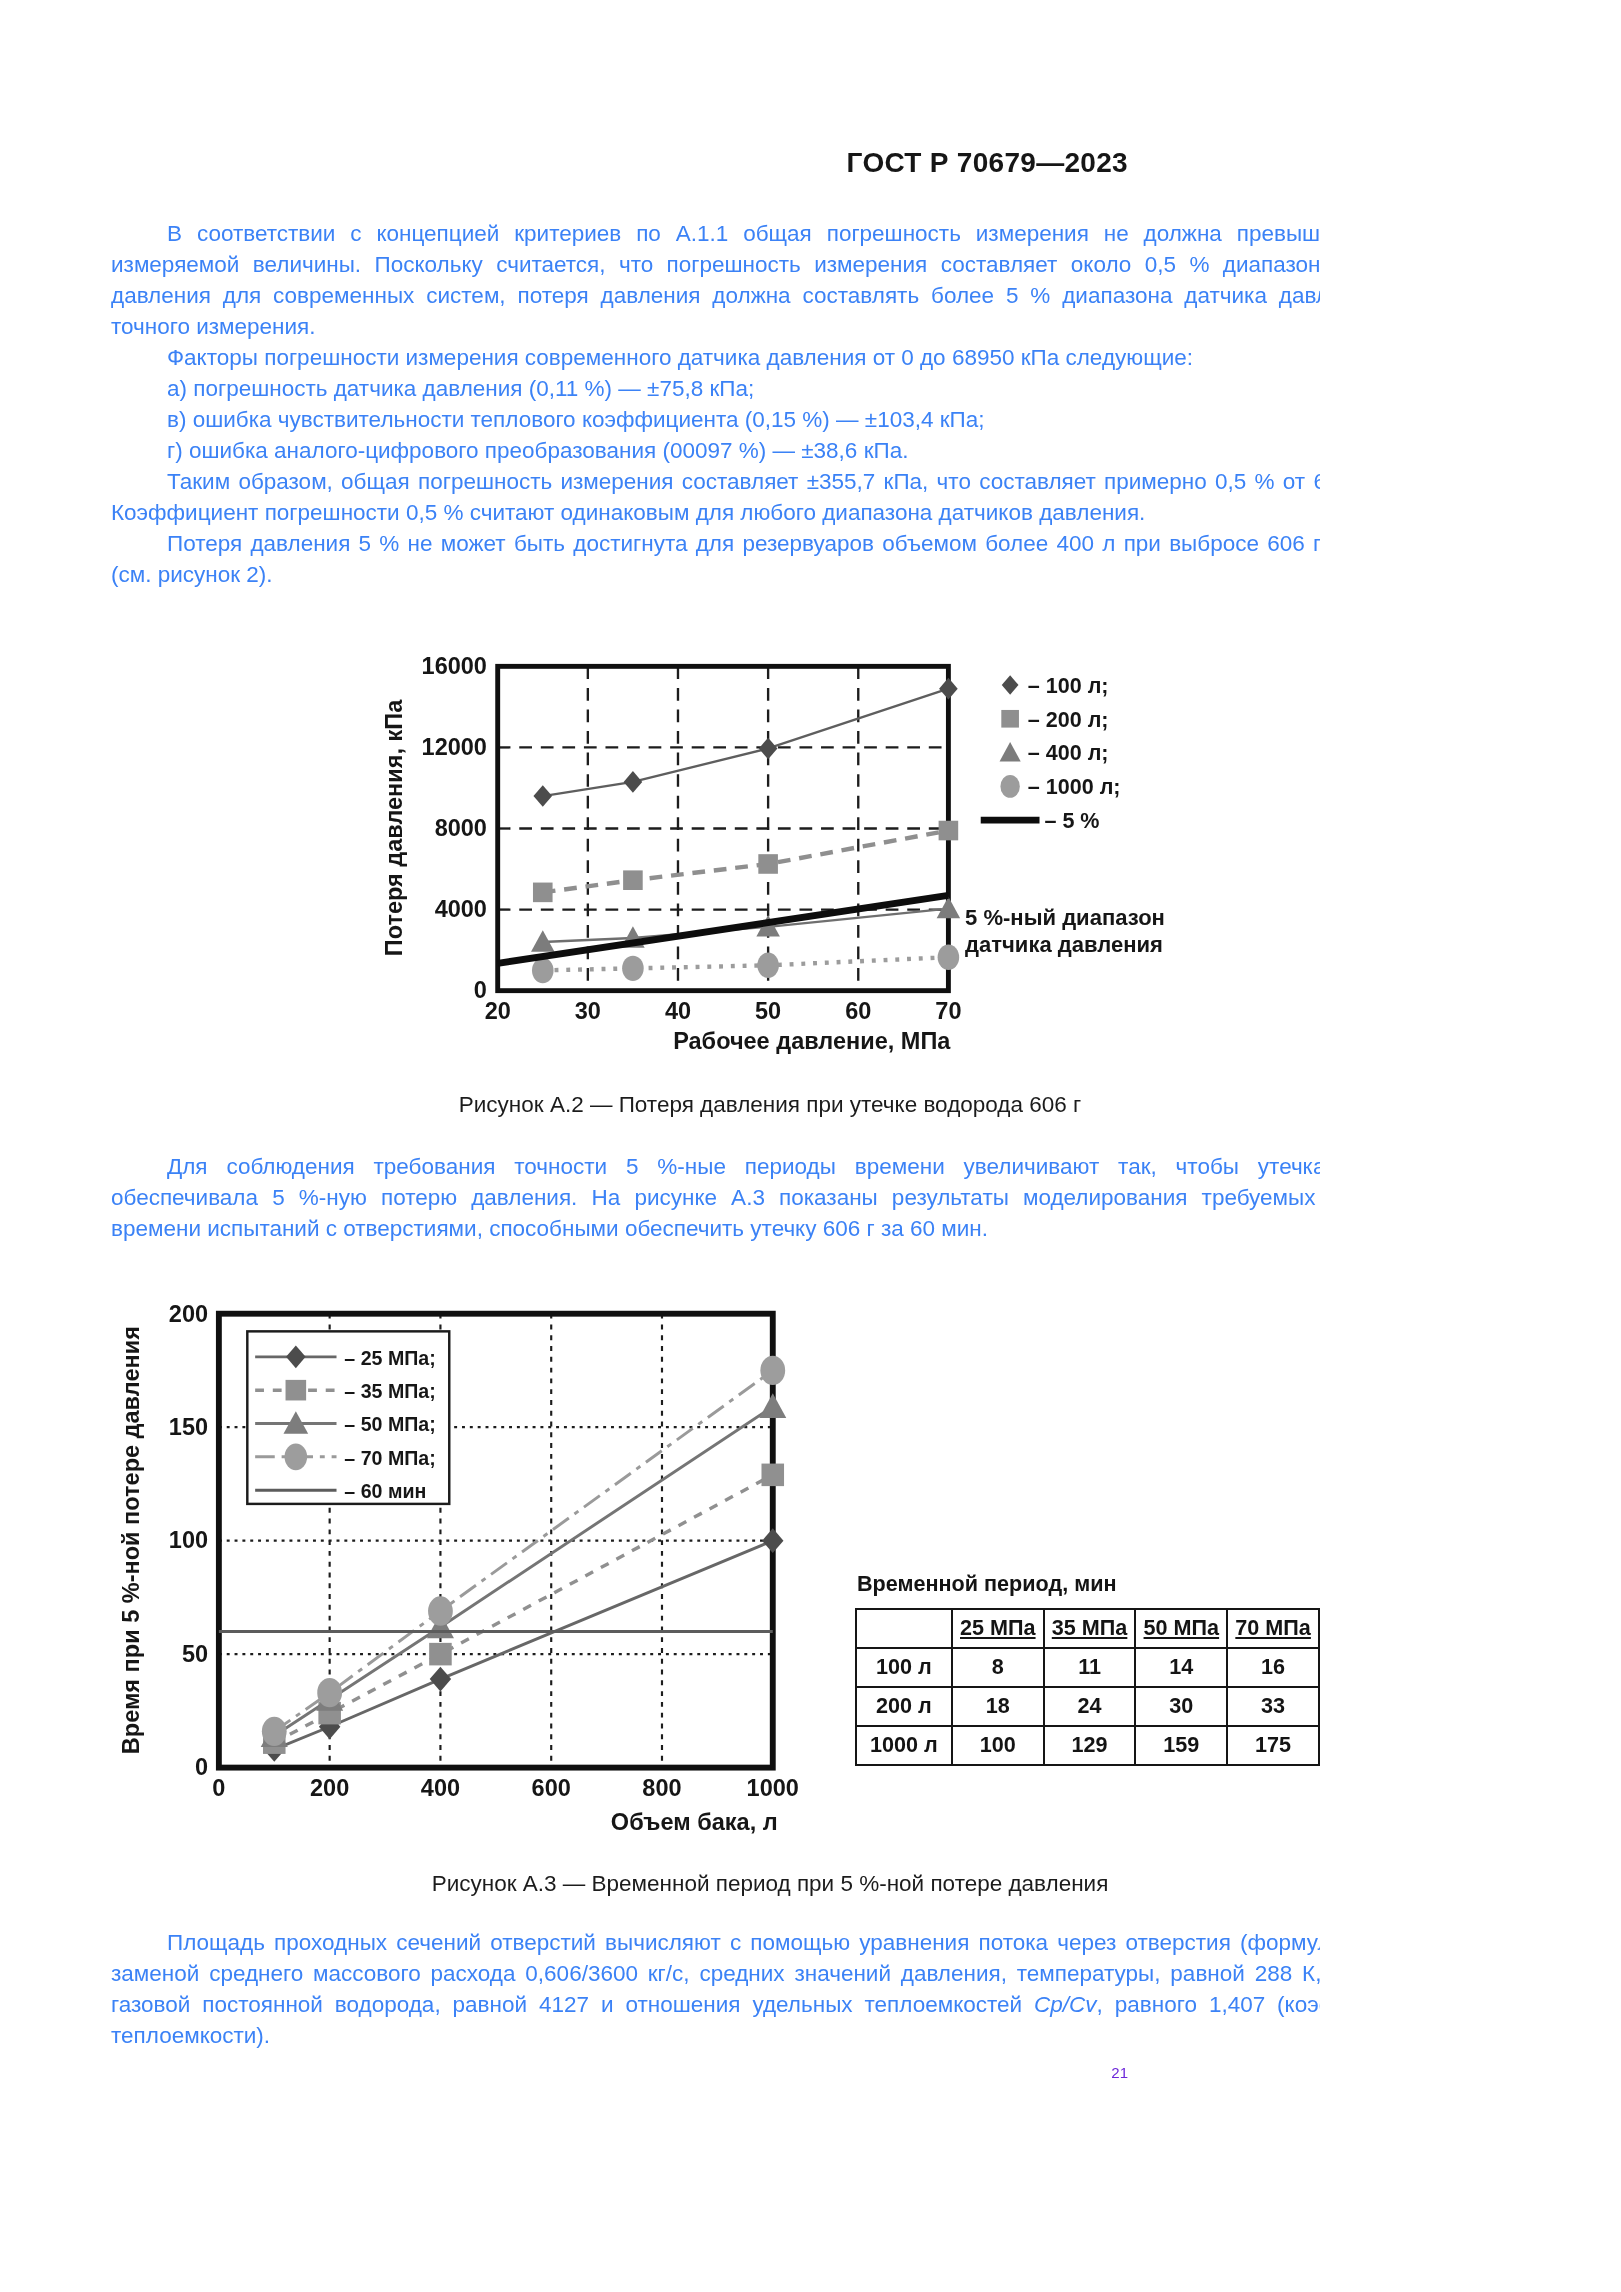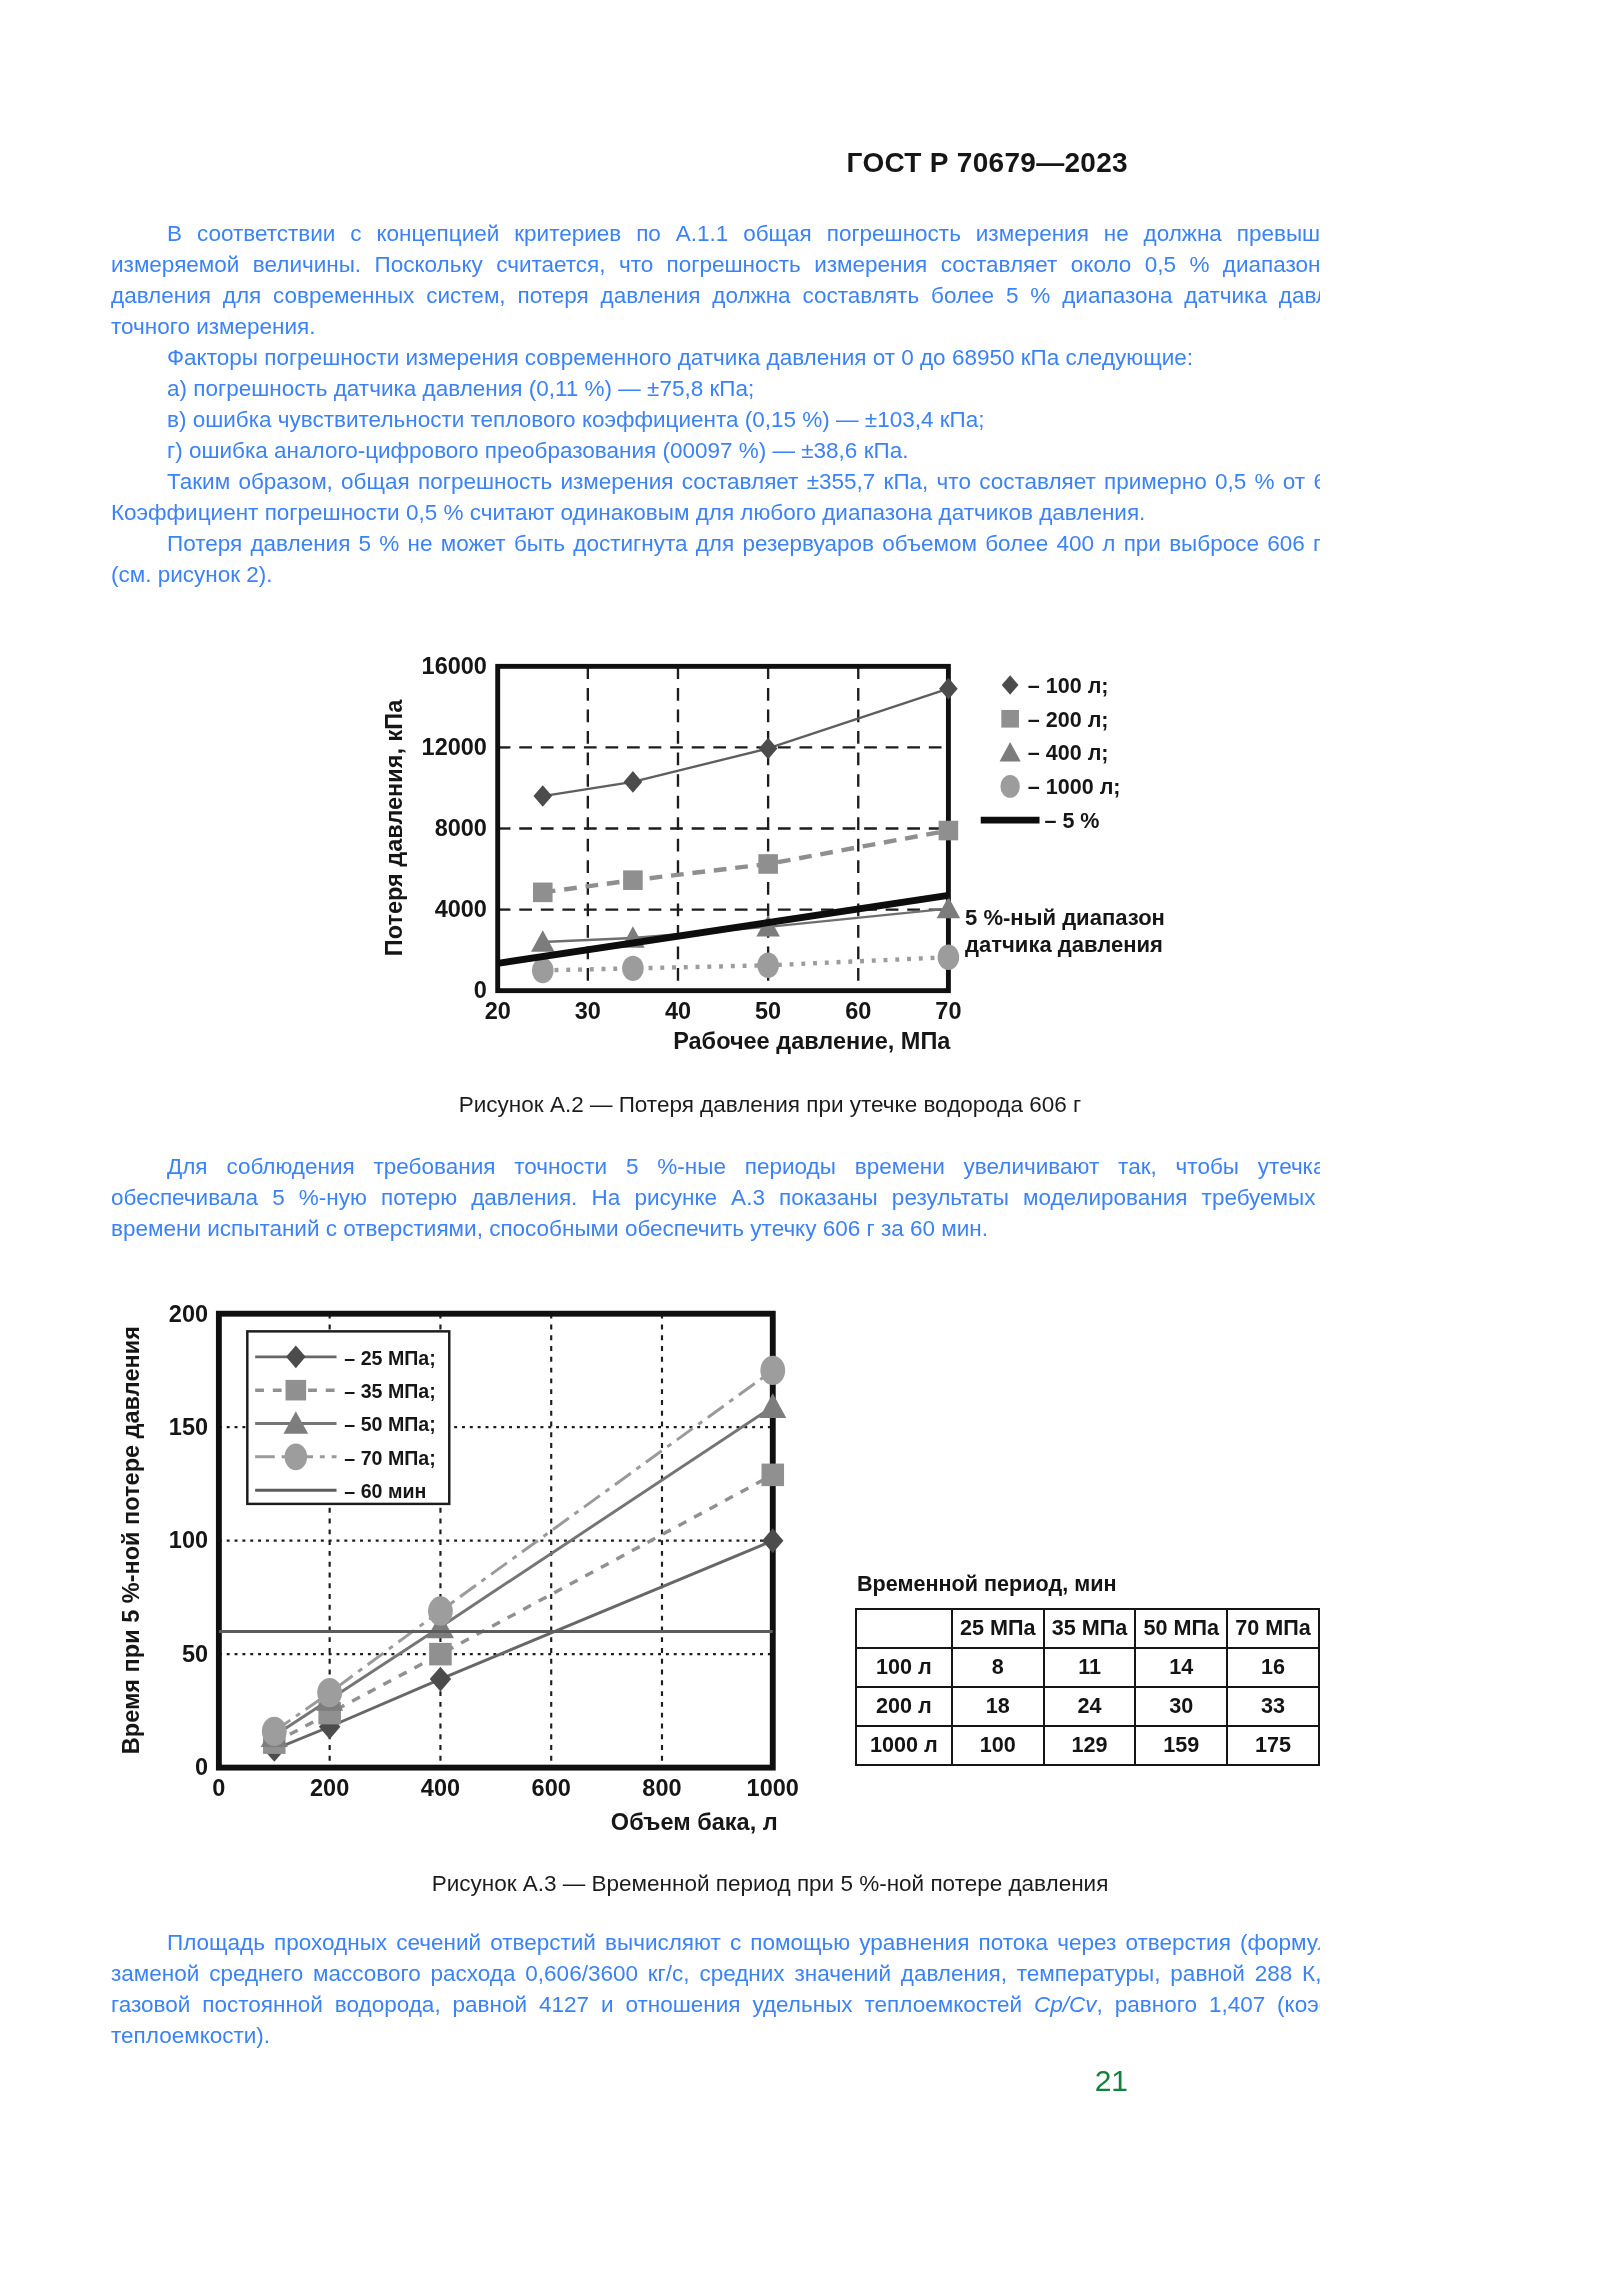--- a/index.html
+++ b/index.html
@@ -30,22 +30,22 @@
   #chart-a2 { left:377px; top:635px; }
   #chart-a3 { left:113px; top:1299px; }
   #period-table-wrap { position:absolute; left:855px; top:1571px; }
   .tbl-title { font-size:21.6px; font-weight:700; color:#141414; margin:0 0 10.8px 2px; }
   .ptable { border-collapse:collapse; }
   .ptable th, .ptable td {
     border:2.5px solid #151515; font-size:21.6px; font-weight:700;
     text-align:center; vertical-align:middle; padding:0; height:37px; color:#141414;
   }
   .ptable .c0 { width:118px; }
-  .ptable .c  { width:113px; }
-  .pagenum { position:absolute; top:2064px; right:192px; font-size:30px; color:#15803d; }
+  .ptable .c  { width:113px;text-decoration:underline; }
+  .pagenum { position:absolute; top:2064px; right:192px; font-size:15px; color:#6d28d9; }
   .ital { font-style:italic; }
 </style>
 </head>
 <body>
 
 <div id="page">
 
   <div class="doc-header">ГОСТ Р 70679—2023</div>
 
   <div class="textcol" id="text-top">

